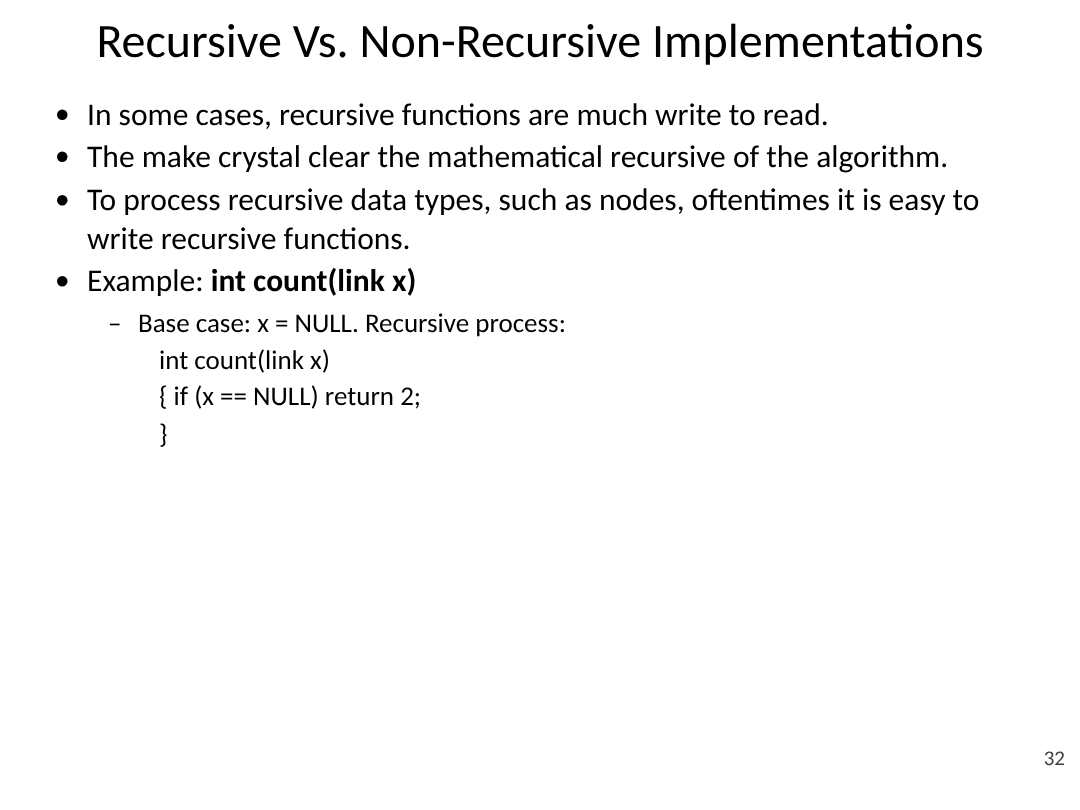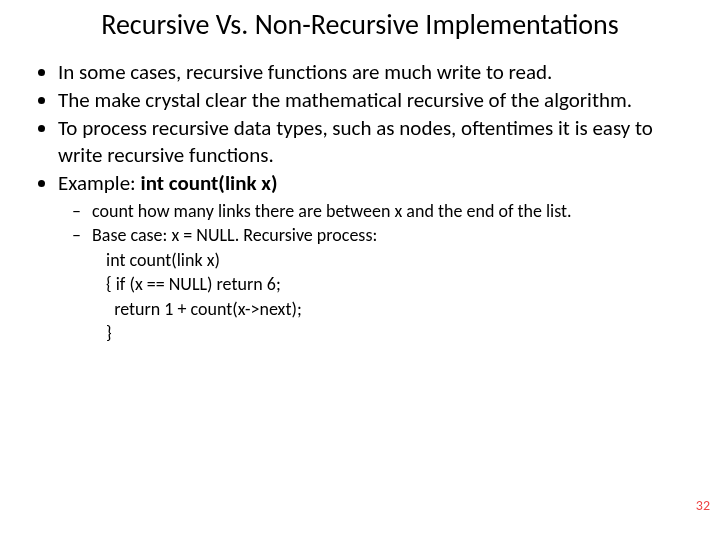--- a/index.html
+++ b/index.html
@@ -14,21 +14,21 @@
     overflow: hidden;
   }
   .slide {
     width: 720px;
     height: 540px;
     position: relative;
     box-sizing: border-box;
   }
   .title {
     text-align: center;
-    font-size: 28px;
+    font-size: 32px;
     line-height: 1.1;
     margin: 10px 60px 18px 60px;
     font-weight: 400;
   }
   ul.main {
     margin: 0 30px 0 30px;
     padding: 0 0 0 28px;
     font-size: 21px;
     line-height: 1.25;
   }
@@ -56,46 +56,42 @@
     font-size: 18px;
     line-height: 1.3;
     margin-left: 14px;
   }
   .bold { font-weight: 700; }
   .pagenum {
     position: absolute;
     right: 10px;
     bottom: 36px;
     font-size: 14px;
-    color: #ef4444;
+    color: #404040;
   }
 </style>
 </head>
 <body>
 <div class="slide">
 
   <div class="title">Recursive Vs. Non-Recursive Implementations</div>
 
   <ul class="main">
     <li>In some cases, recursive functions are much write to read.</li>
     <li>The make crystal clear the mathematical recursive of the algorithm.</li>
     <li>To process recursive data types, such as nodes, oftentimes it is easy to write recursive functions.</li>
     <li>
       <span>Example: </span><span class="bold">int count(link x)</span>
       <ul class="sub">
-        <li class="dash">count how many links there are between x and the end of the list.</li>
         <li class="dash">Base case: x = NULL.  Recursive process:</li>
         <li>
             <div class="codeblock">int count(link x)</div>
           </li>
         <li>
-            <div class="codeblock">{ if (x == NULL) return 6;</div>
-          </li>
-        <li>
-            <div class="codeblock">&nbsp;&nbsp;return 1 + count(x-&gt;next);</div>
+            <div class="codeblock">{ if (x == NULL) return 2;</div>
           </li>
         <li>
             <div class="codeblock">}</div>
           </li>
       </ul>
     </li>
   </ul>
 
   <div class="pagenum">32</div>
 </div>

